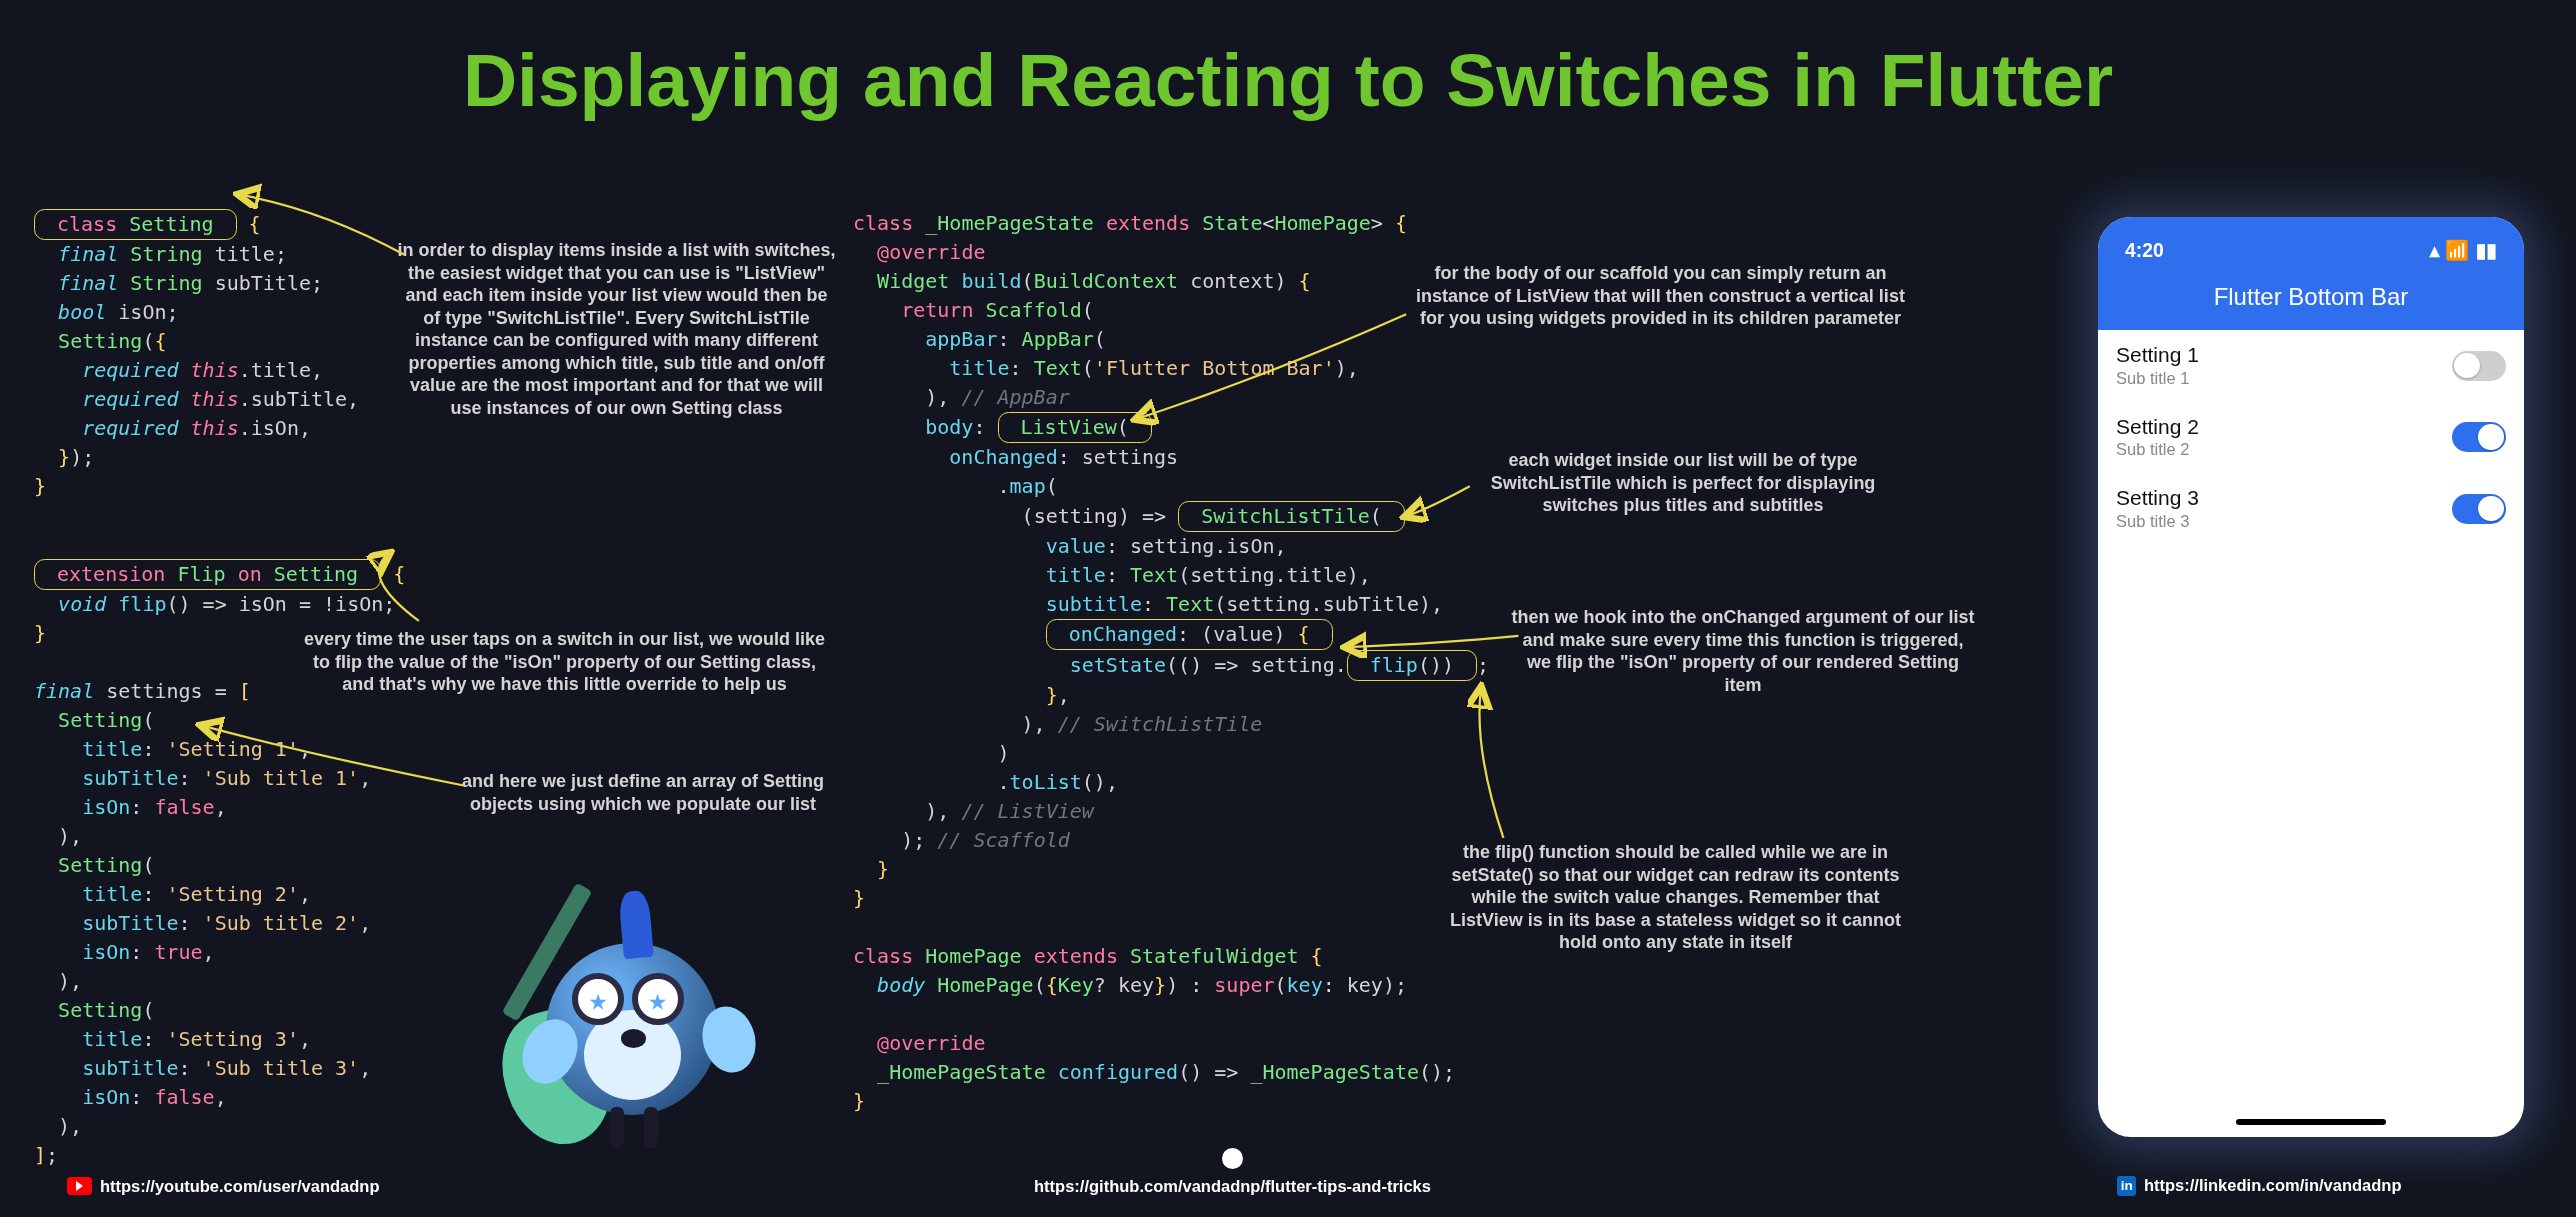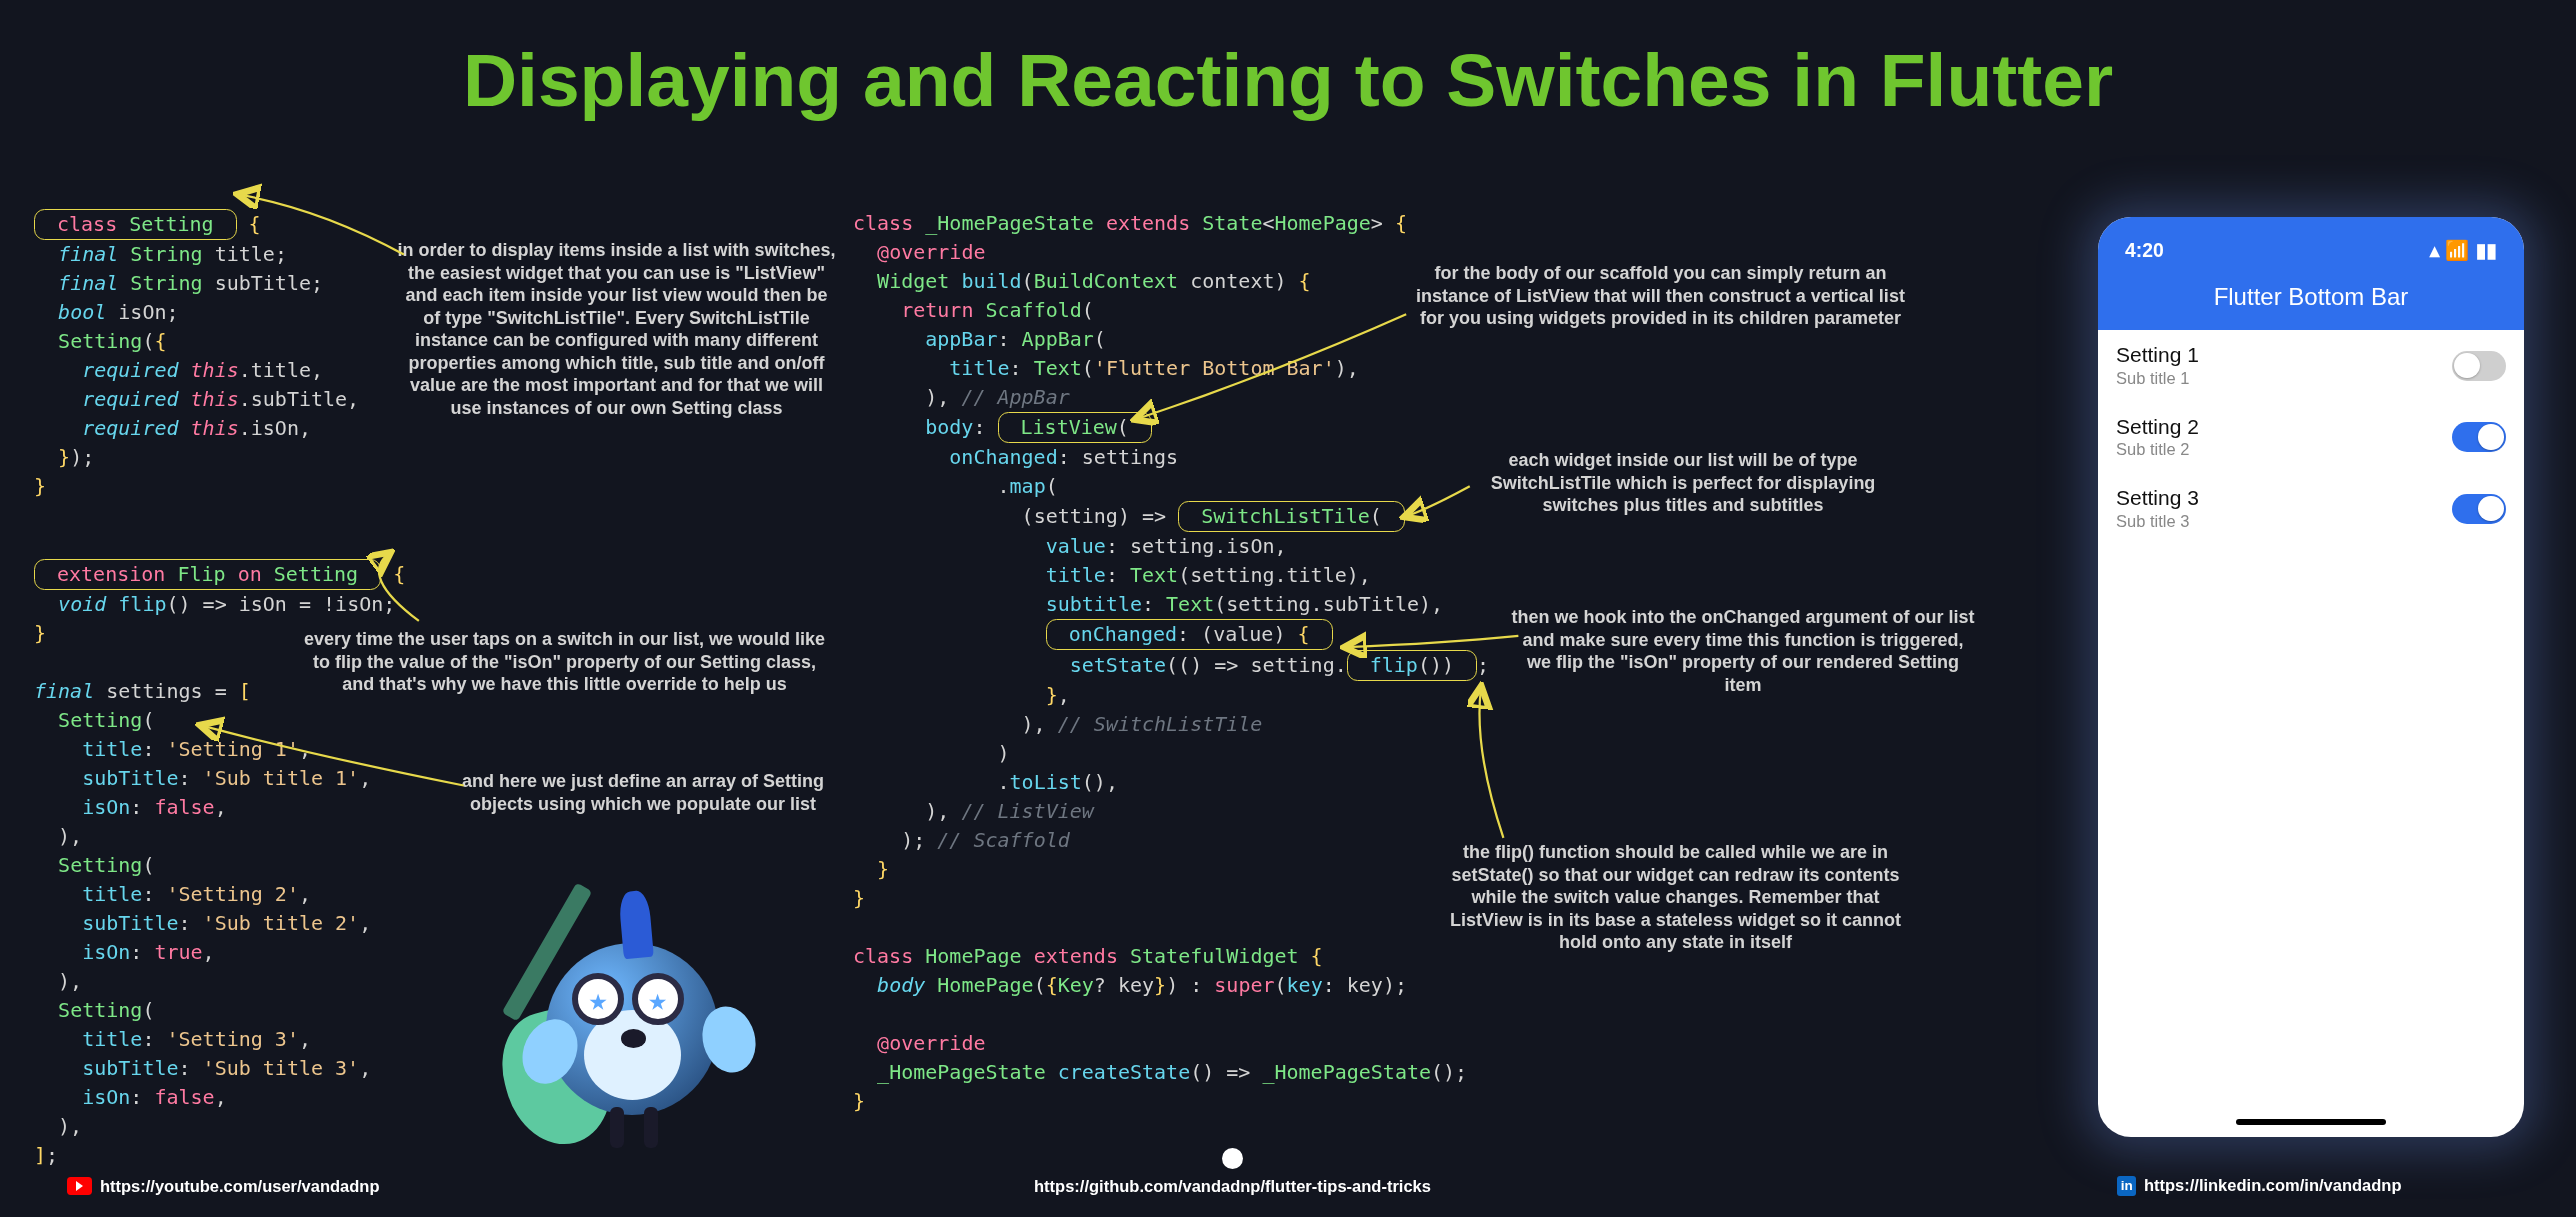--- a/index.html
+++ b/index.html
@@ -231,21 +231,21 @@
             .<span class="fn">toList</span>(),
       ), <span class="cmt">// ListView</span>
     ); <span class="cmt">// Scaffold</span>
   <span class="punc">}</span>
 <span class="punc">}</span>
 
 <span class="kw">class</span> <span class="type">HomePage</span> <span class="kw">extends</span> <span class="type">StatefulWidget</span> <span class="punc">{</span>
   <span class="kw2">body</span> <span class="type">HomePage</span>(<span class="punc">{</span><span class="type">Key</span>? <span class="ident">key</span><span class="punc">}</span>) : <span class="kw">super</span>(<span class="prop">key</span>: <span class="ident">key</span>);
 
   <span class="decor">@override</span>
-  <span class="type">_HomePageState</span> <span class="fn">createState</span>() <span class="op">=&gt;</span> <span class="type">_HomePageState</span>();
+  <span class="type">_HomePageState</span> <span class="fn">configured</span>() <span class="op">=&gt;</span> <span class="type">_HomePageState</span>();
 <span class="punc">}</span>
 </div>
 
 <div class="anno" style="top:239px; left:396px; width:441px;">in order to display items inside a list with switches, the easiest widget that you can use is "ListView" and each item inside your list view would then be of type "SwitchListTile". Every SwitchListTile instance can be configured with many different properties among which title, sub title and on/off value are the most important and for that we will use instances of our own Setting class</div>
 <div class="anno" style="top:628px; left:299px; width:531px;">every time the user taps on a switch in our list, we would like to flip the value of the "isOn" property of our Setting class, and that's why we have this little override to help us</div>
 <div class="anno" style="top:770px; left:456px; width:374px;">and here we just define an array of Setting objects using which we populate our list</div>
 <div class="anno" style="top:262px; left:1406px; width:509px;">for the body of our scaffold you can simply return an instance of ListView that will then construct a vertical list for you using widgets provided in its children parameter</div>
 <div class="anno" style="top:449px; left:1466px; width:434px;">each widget inside our list will be of type SwitchListTile which is perfect for displaying switches plus titles and subtitles</div>
 <div class="anno" style="top:606px; left:1511px; width:464px;">then we hook into the onChanged argument of our list and make sure every time this function is triggered, we flip the "isOn" property of our rendered Setting item</div>
 <div class="anno" style="top:841px; left:1436px; width:479px;">the flip() function should be called while we are in setState() so that our widget can redraw its contents while the switch value changes. Remember that ListView is in its base a stateless widget so it cannot hold onto any state in itself</div>

